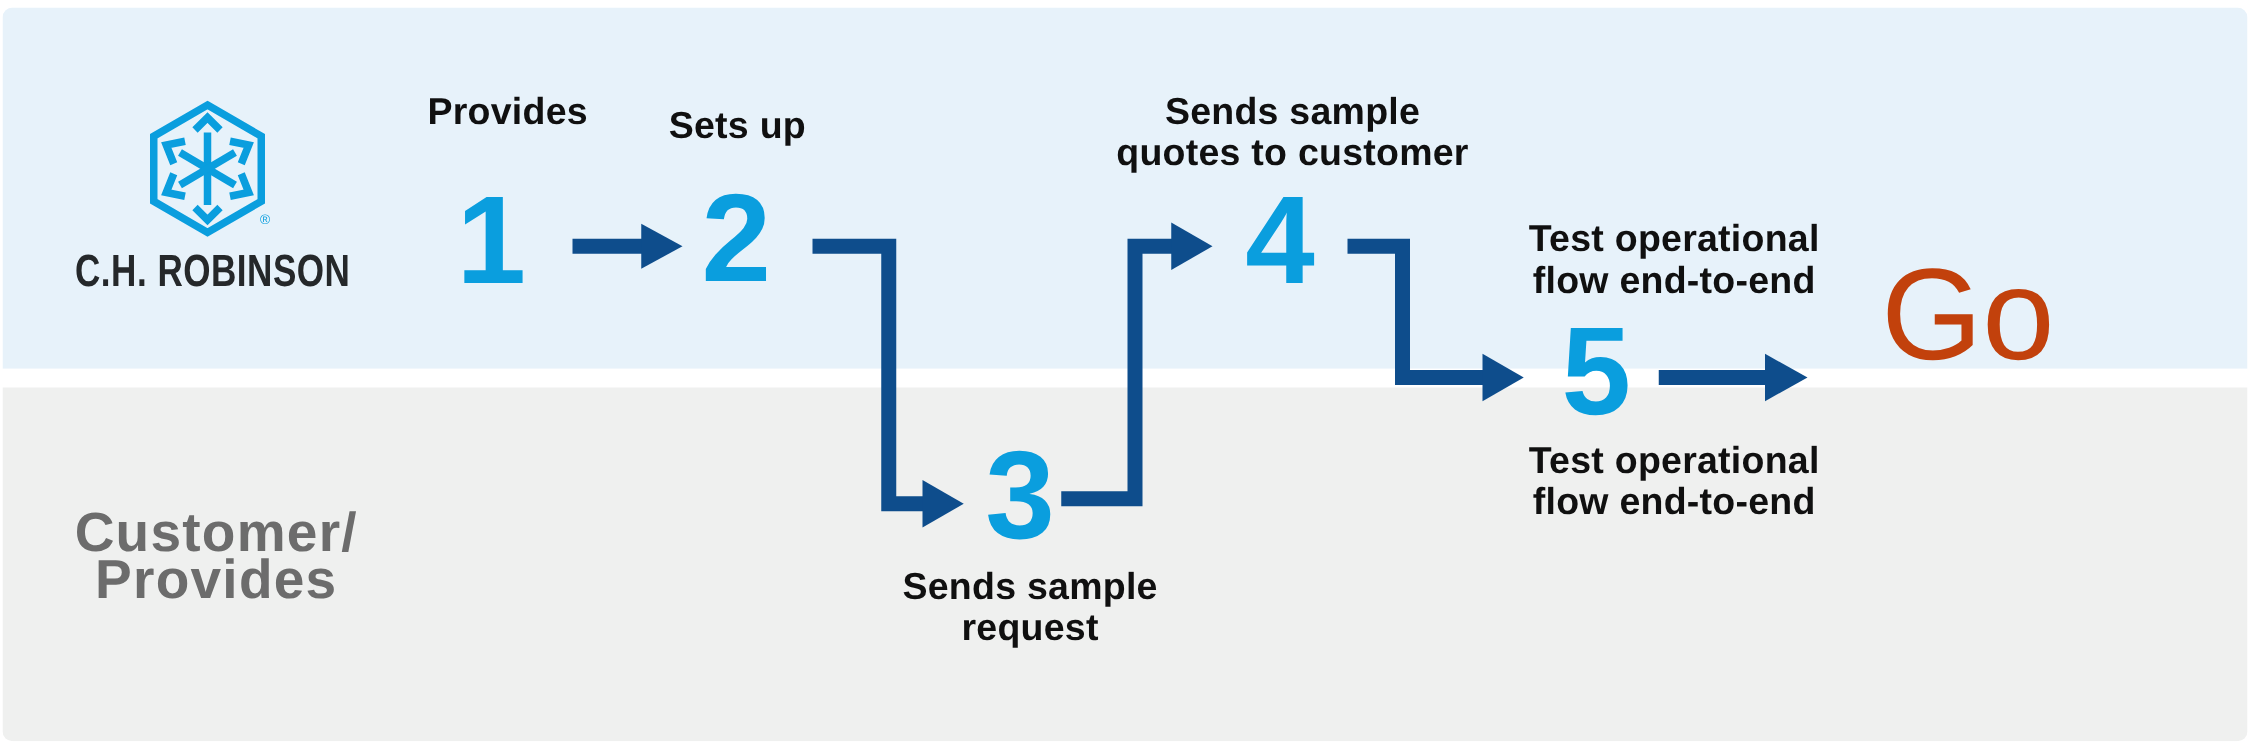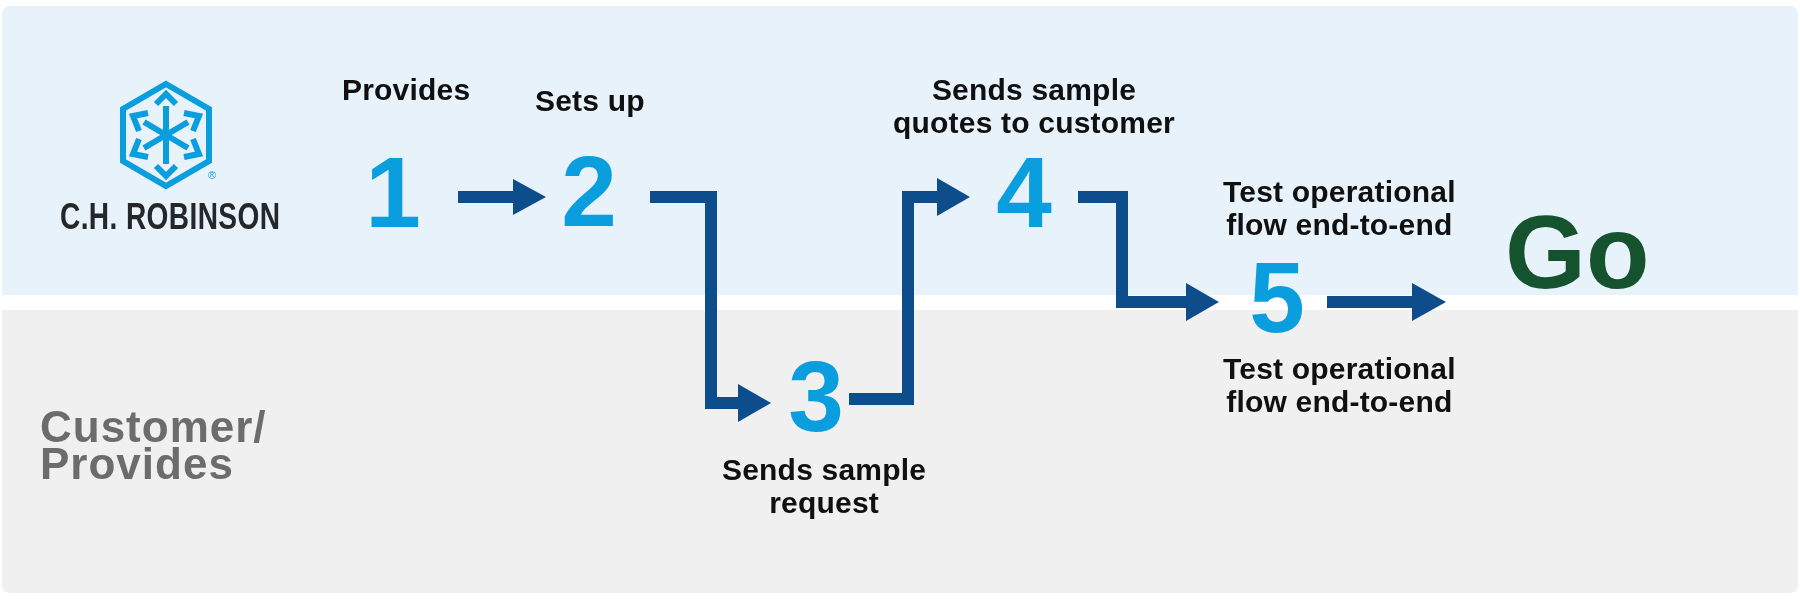--- a/index.html
+++ b/index.html
@@ -26,26 +26,26 @@
     line-height:100px;color:#0A9EDE;
   }
   
   #wordmark{
     font-size:36px;font-weight:bold;line-height:36px;color:#25282A;
     letter-spacing:0.5px;transform:scaleX(0.78);transform-origin:left top;
     white-space:nowrap;
   }
   
   #go-live{
-    font-size:104px;font-weight:bold;line-height:97px;color:#14532d;
+    font-size:104px;font-weight:normal;line-height:97px;color:#c2410c;
     white-space:nowrap;
   }
   
   #customer-label{
-    width:266px;text-align:left;font-size:44px;font-weight:bold;
+    width:266px;text-align:center;font-size:44px;font-weight:bold;
     line-height:37px;color:#6C6C6C;letter-spacing:1px;white-space:nowrap;
   }
   svg{display:block;}
   .arrow-layer{position:absolute;left:0;top:0;pointer-events:none;}
 </style>
 </head>
 <body>
 
 <div id="canvas">
 

